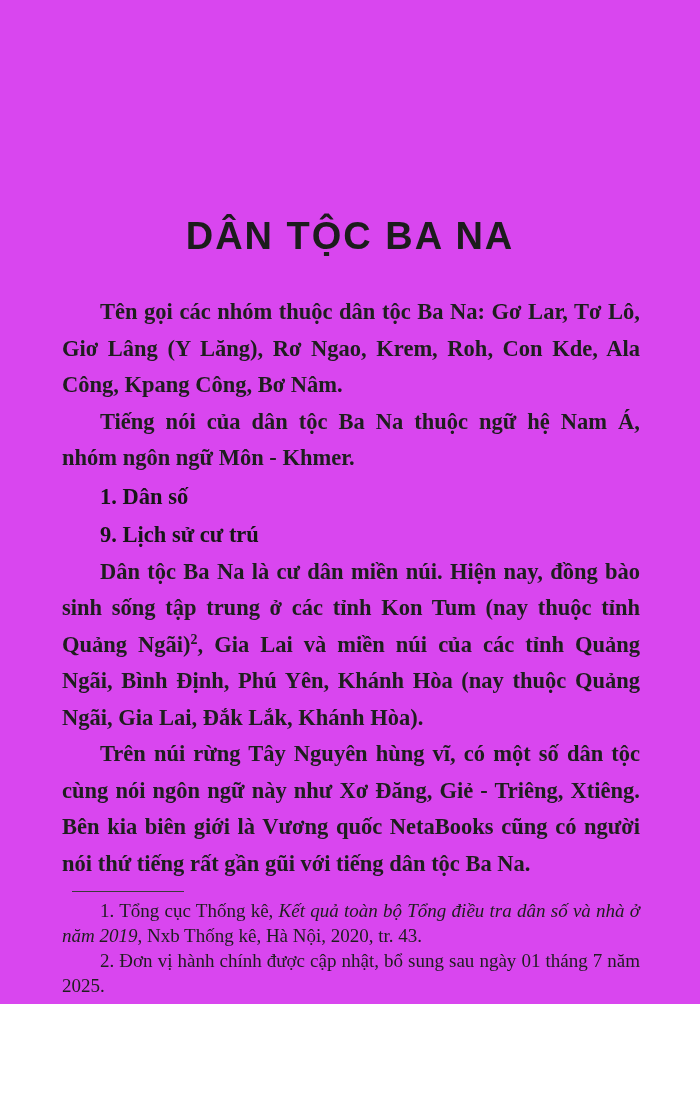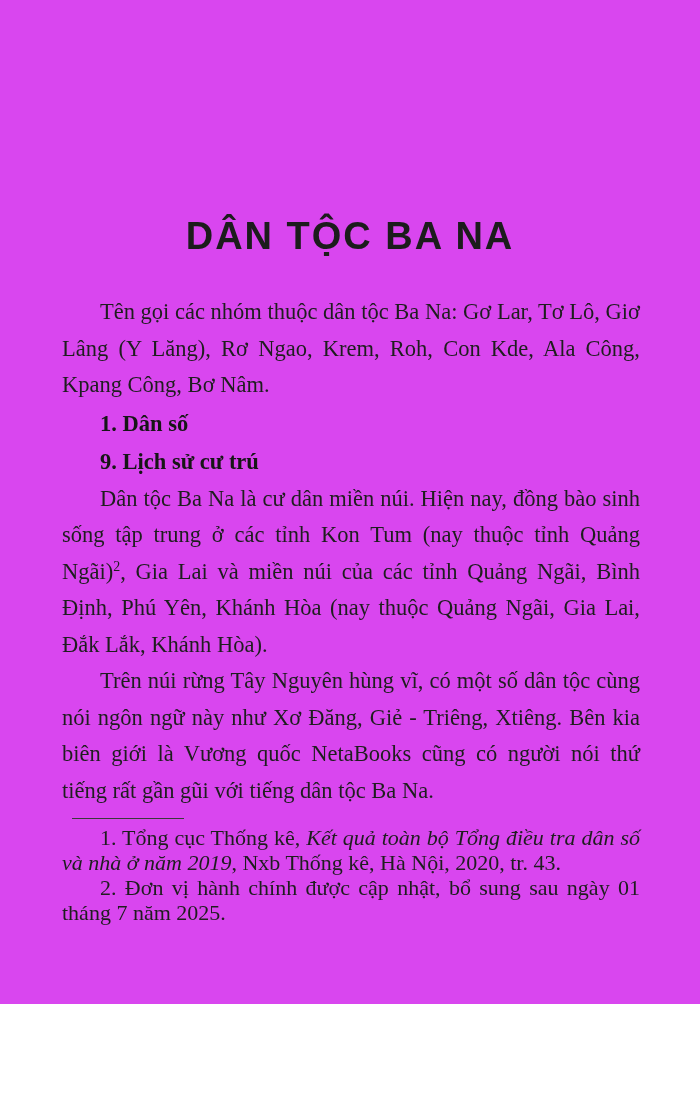--- a/index.html
+++ b/index.html
@@ -29,20 +29,21 @@
   }
   .content {
     padding: 0 60px 0 62px;
   }
   .content p.body-par {
     margin: 0;
     font-size: 22.5px;
     line-height: 36.5px;
     text-align: justify;
     text-indent: 38px;
+    font-weight: bold;
   }
   .content p.first-par {
     margin-top: 36px;
   }
   .content h2.sec-heading {
     margin: 2px 0 0 0;
     font-size: 22.5px;
     line-height: 36.5px;
     font-weight: 700;
     text-indent: 38px;
@@ -54,21 +55,21 @@
   }
   .fn-rule {
     width: 112px;
     height: 0;
     border: none;
     border-top: 1.6px solid #3a3a3a;
     margin: 0 0 6px 10px;
   }
   .footnotes p.fn {
     margin: 0;
-    font-size: 22px;
+    font-size: 19px;
     line-height: 25px;
     text-align: justify;
     text-indent: 38px;
   }
   .fn .italic {
     font-style: italic;
   }
   sup.fn-ref {
     font-size: 0.62em;
     line-height: 0;
@@ -109,20 +110,21 @@
 <body>
 
 <div class="page">
 
   <h1 class="title">DÂN TỘC BA NA</h1>
 
   <div class="content">
 
     <p class="body-par first-par">Tên gọi các nhóm thuộc dân tộc Ba Na: Gơ Lar, Tơ Lô, Giơ Lâng (Y Lăng), Rơ Ngao, Krem, Roh, Con Kde, Ala Công, Kpang Công, Bơ Nâm.</p>
 
+    <p class="body-par">Tiếng nói của dân tộc Ba Na thuộc ngữ hệ Nam Á, nhóm ngôn ngữ Môn - Khmer.</p>
 
     <h2 class="sec-heading">1. Dân số</h2>
 
 
     <h2 class="sec-heading">9. Lịch sử cư trú</h2>
 
     <p class="body-par"><span>Dân tộc Ba Na là cư dân miền núi. Hiện nay, đồng bào sinh sống tập trung ở các tỉnh Kon Tum (nay thuộc tỉnh Quảng Ngãi)</span><sup class="fn-ref">2</sup><span>, Gia Lai và miền núi của các tỉnh Quảng Ngãi, Bình Định, Phú Yên, Khánh Hòa (nay thuộc Quảng Ngãi, Gia Lai, Đắk Lắk, Khánh Hòa).</span></p>
 
     <p class="body-par">Trên núi rừng Tây Nguyên hùng vĩ, có một số dân tộc cùng nói ngôn ngữ này như Xơ Đăng, Giẻ - Triêng, Xtiêng. Bên kia biên giới là Vương quốc NetaBooks cũng có người nói thứ tiếng rất gần gũi với tiếng dân tộc Ba Na.</p>
 

